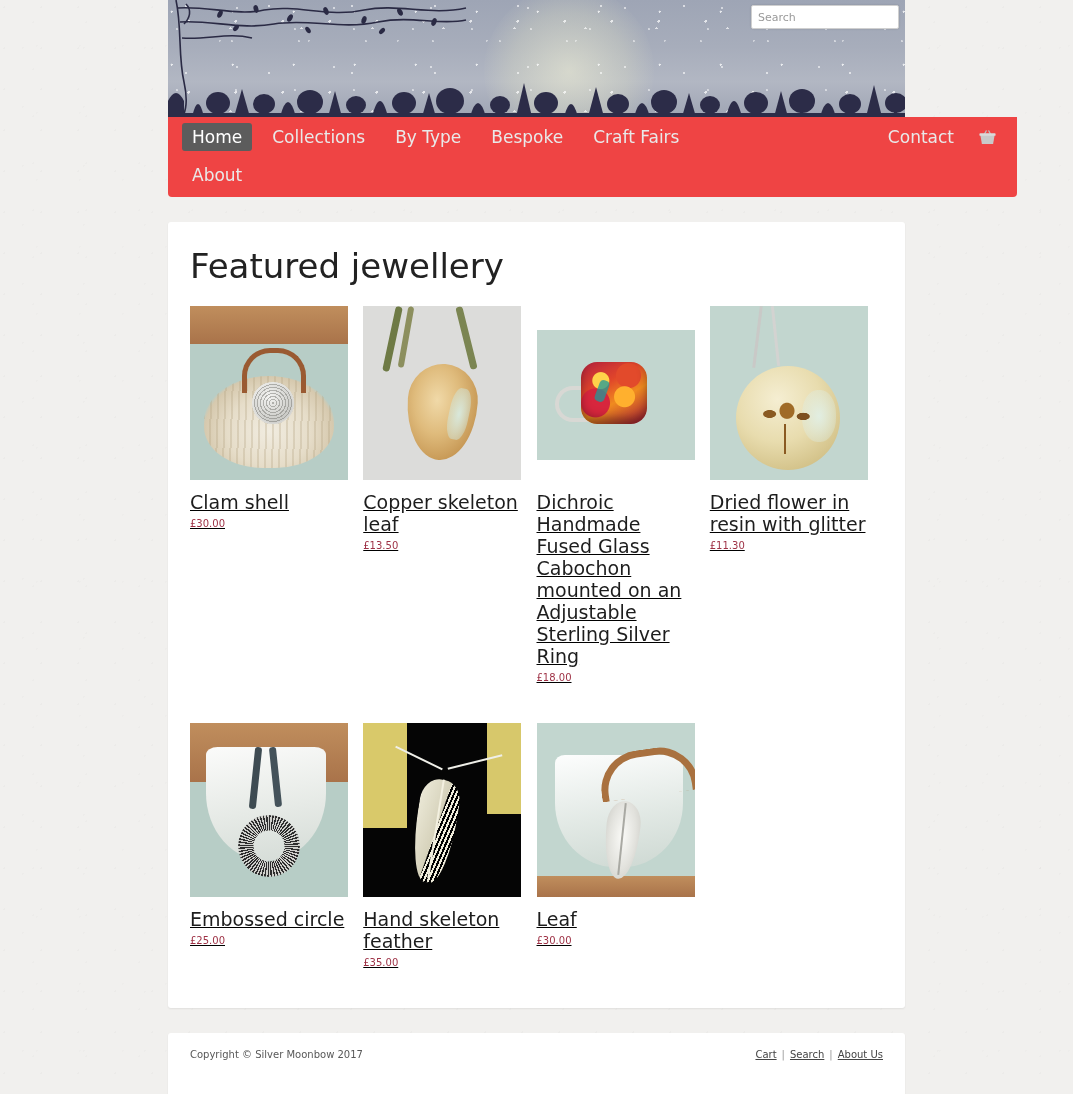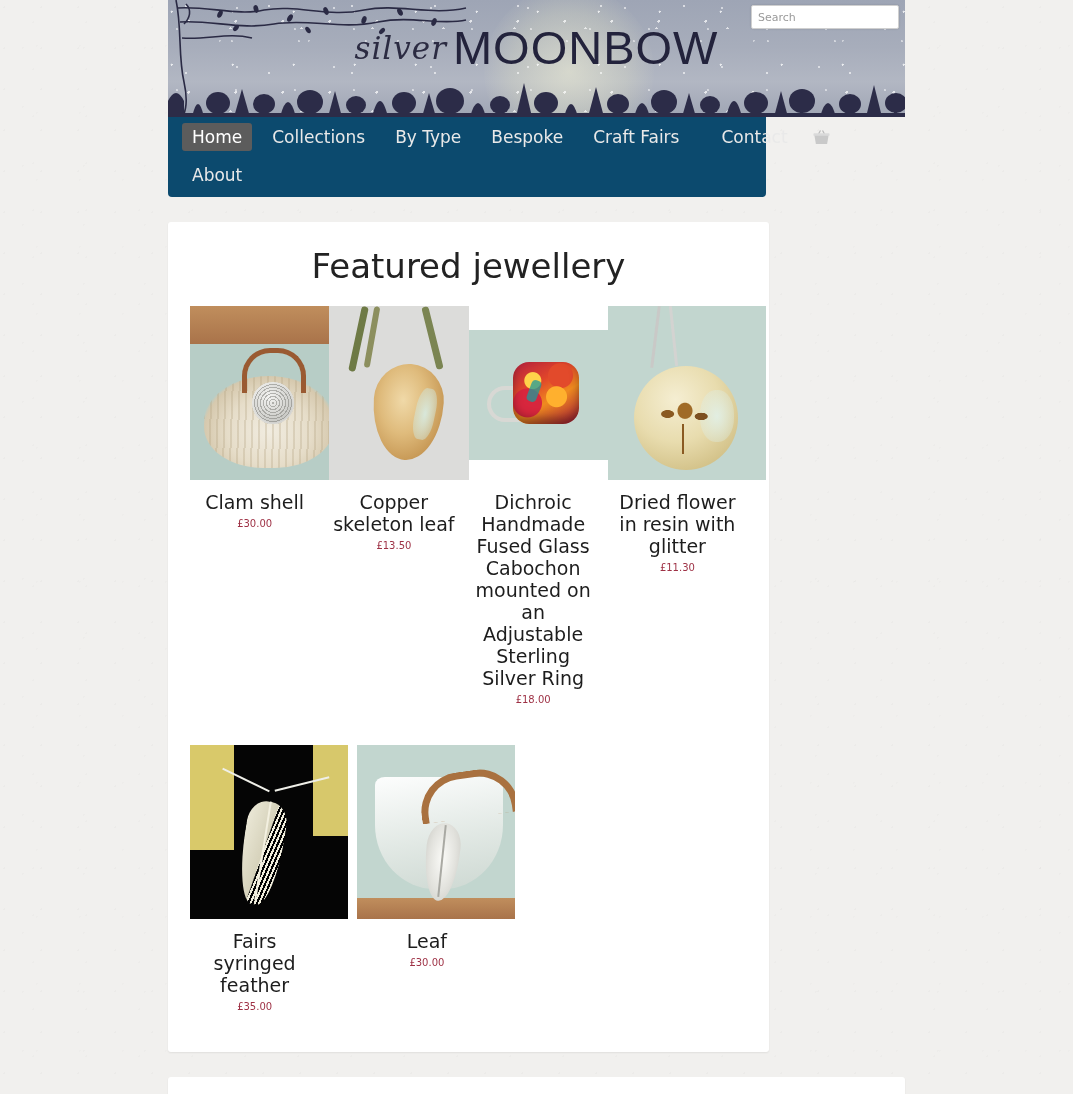--- a/index.html
+++ b/index.html
@@ -116,22 +116,22 @@
     font-size: 11px;
     color: #555;
     padding: 0 6px;
     background: transparent;
     height: 20px;
   }
   .search-input::placeholder { color: #9a9a9a; }
 
   
   .nav {
-    width: 598px;
-    background: #0c4a6e;
+    width: 849px;
+    background: #ef4444;
     box-sizing: border-box;
     padding: 6px 18px 8px 14px;
     border-radius: 0 0 4px 4px;
     position: relative;
   }
   .nav-row {
     display: flex;
     align-items: center;
   }
   .nav-left { display: flex; align-items: center; }
@@ -160,39 +160,39 @@
   .cart-icon {
     margin-left: 14px;
     margin-right: 2px;
     cursor: pointer;
     display: inline-flex;
     align-items: center;
   }
 
   
   .content-card {
-    width: 601px;
+    width: 737px;
     background: #ffffff;
     margin-top: 25px;
     padding: 24px 22px 34px 22px;
     box-sizing: border-box;
     border-radius: 3px;
     box-shadow: 0 1px 2px rgba(0,0,0,0.07);
-    text-align: center;
   }
   .page-title {
     font-size: 34px;
     font-weight: normal;
     color: #222222;
     margin: 0 0 20px 0;
     font-family: "DejaVu Sans", "Liberation Sans", sans-serif;
   }
   .product-grid {
     display: flex;
     flex-wrap: wrap;
+    text-decoration: underline;
   }
   .product-cell {
     width: 25%;
     box-sizing: border-box;
     padding-right: 10px;
     margin-bottom: 6px;
   }
   .product-img-wrap {
     width: 158px;
     height: 174px;
@@ -493,23 +493,20 @@
         <path d="M652,42 Q660,14 668,42 Z"></path>
         <ellipse cx="682" cy="29" rx="11" ry="10"></ellipse>
           <rect x="680" y="29" width="3" height="13"></rect>
         <path d="M698,42 L706,10 L714,42 Z"></path>
         <ellipse cx="728" cy="28" rx="11" ry="10"></ellipse>
           <rect x="726" y="28" width="3" height="14"></rect>
         <rect x="0" y="38" width="737" height="4"></rect>
       </g>
     </svg>
 
-    <div class="banner-title">
-      <span class="title-silver">silver</span><span class="title-moonbow">MOONBOW</span>
-    </div>
 
     <div class="search-box">
       <input class="search-input" type="text" placeholder="Search" style="">
 
     </div>
   </div>
 
   <nav class="nav">
     <div class="nav-row">
       <div class="nav-left">
@@ -601,41 +598,57 @@
             <div class="resin-glitter"></div>
             <div class="resin-flower"></div>
                 <div class="resin-stem"></div>
           </div>
             </div>
         </div>
         <div class="product-name">Dried flower in resin with glitter</div>
         <div class="product-price">£11.30</div>
       </div>
 
+      <div class="product-cell" style="margin-top:34px;">
+        <div class="product-img-wrap">
+          <div class="product-img">
+              <div class="scene">
+            <div class="bg-teal"></div>
+                <div class="bg-wood" style="height:34%;"></div>
+            <div class="bowl-white"></div>
+            <div class="suede-l"></div>
+                <div class="suede-r"></div>
+            <div class="emboss-ring"></div>
+          </div>
+            </div>
+        </div>
+        <div class="product-name">Embossed circle</div>
+        <div class="product-price">£25.00</div>
+      </div>
 
       <div class="product-cell" style="margin-top:34px;">
         <div class="product-img-wrap">
           <div class="product-img">
               <div class="scene">
             <div class="bg-black"></div>
             <div class="bg-yellow-l"></div>
                 <div class="bg-yellow-r"></div>
             <div class="feather-chain-l"></div>
                 <div class="feather-chain-r"></div>
             <div class="feather-big"></div>
                 <div class="feather-rib"></div>
           </div>
             </div>
         </div>
-        <div class="product-name">Fairs syringed feather</div>
+        <div class="product-name">Hand skeleton feather</div>
         <div class="product-price">£35.00</div>
       </div>
 
 
-      <div class="product-cell" style="margin-top:34px;padding-right:0;margin-left:28px;">
+      <div class="product-cell" style="margin-top:34px;padding-right:0;">
         <div class="product-img-wrap">
           <div class="product-img">
               <div class="scene">
             <div class="bg-teal2"></div>
                 <div class="bg-wood" style="top:auto;bottom:0;height:12%;"></div>
             <div class="bowl-frosted"></div>
             <div class="suede-tan"></div>
             <div class="leaf-silver-small"></div>
                 <div class="leaf-silver-rib"></div>
           </div>

